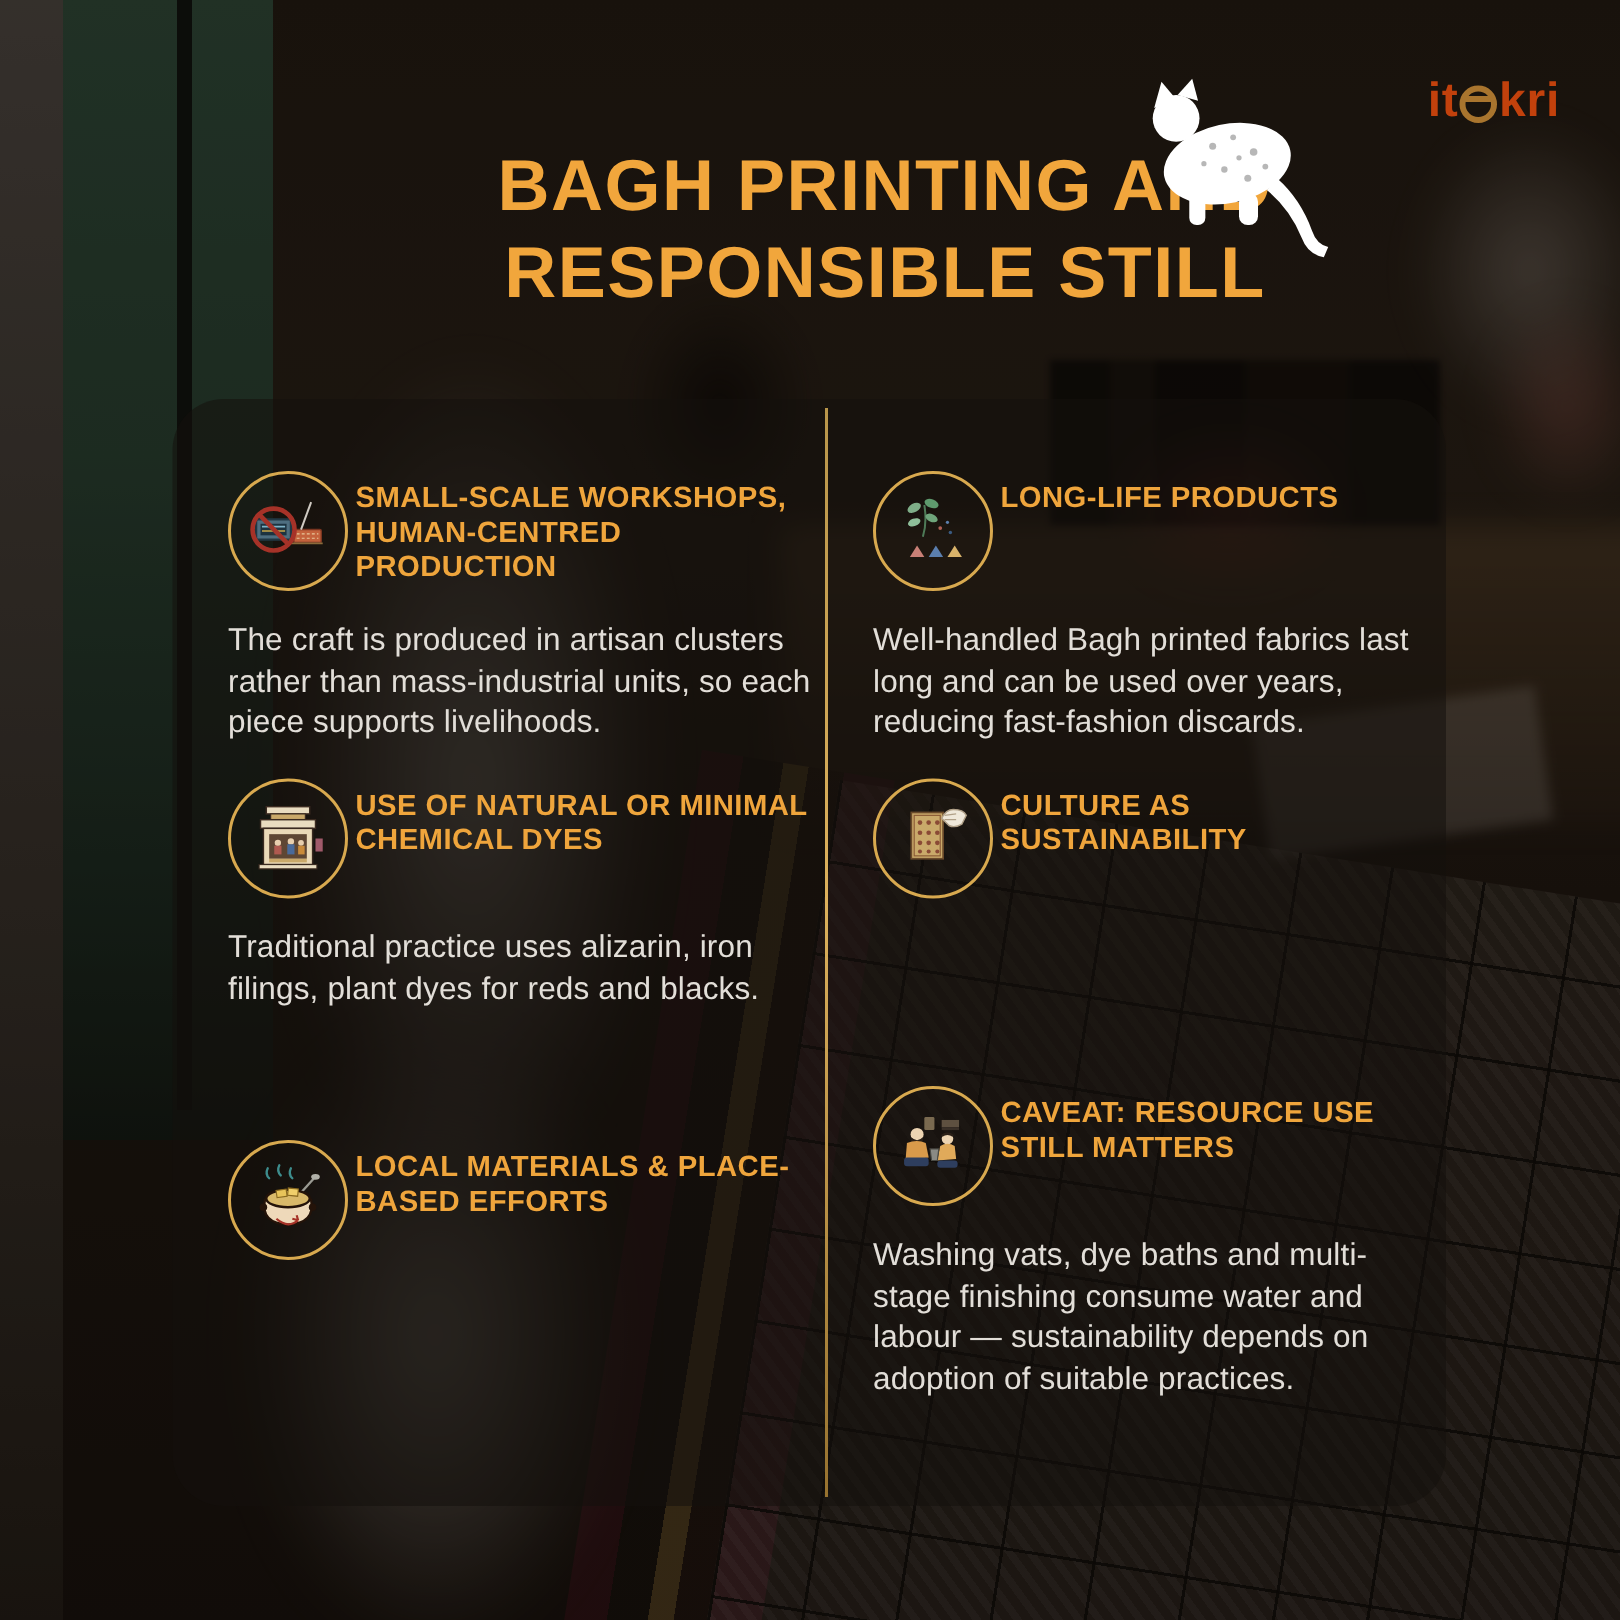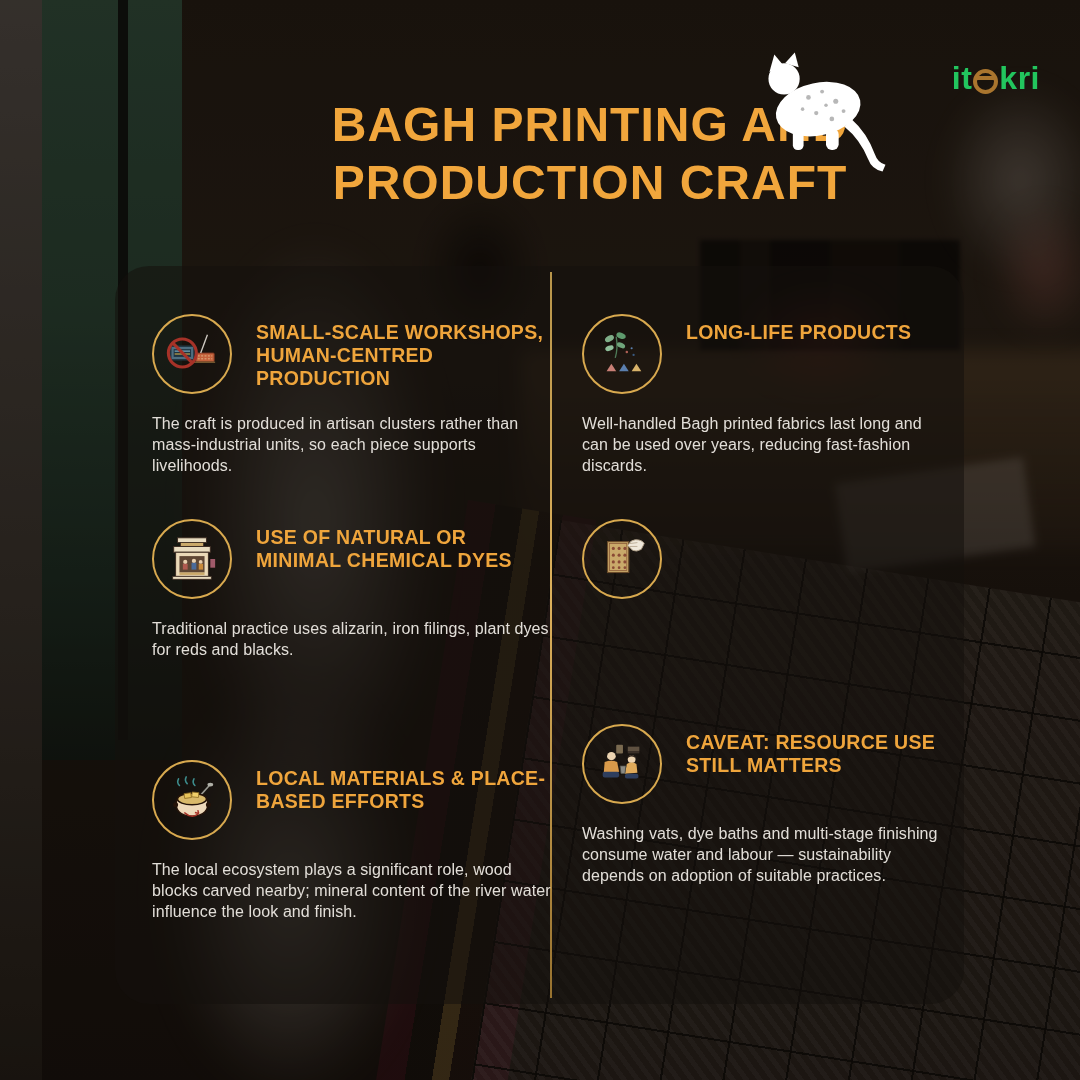--- a/index.html
+++ b/index.html
@@ -38,45 +38,45 @@
     background-color:rgba(142,132,118,.16);
     background-image:
       repeating-linear-gradient(0deg,rgba(12,9,6,.85) 0 2px,transparent 2px 62px),
       repeating-linear-gradient(90deg,rgba(12,9,6,.85) 0 2px,transparent 2px 62px),
       repeating-linear-gradient(45deg,rgba(255,255,255,.05) 0 5px,transparent 5px 11px);}
   .fabric-stripes{position:absolute;left:468px;top:500px;width:130px;height:820px;
     transform:rotate(9deg);transform-origin:top left;opacity:.6;
     background:linear-gradient(90deg,#401019 0 28px,#14100a 28px 55px,#7c5f2c 55px 72px,#23140e 72px 96px,#491622 96px 130px);}
   .dark-overlay{position:absolute;inset:0;background:rgba(10,8,6,.45);z-index:1;}
   
-  .logo{position:absolute;top:60px;right:40px;z-index:5;display:flex;align-items:center;
-        color:#22c55e;font-weight:bold;font-size:32px;letter-spacing:.5px;}
+  .logo{position:absolute;top:48px;right:40px;z-index:5;display:flex;align-items:center;
+        color:#c2410c;font-weight:bold;font-size:32px;letter-spacing:.5px;}
   .logo .o{display:inline-block;width:17px;height:17px;border:4.5px solid #a9752e;border-radius:50%;
            margin:0 1px;position:relative;top:3px;}
   .logo .o::after{content:"";position:absolute;left:-2px;right:-2px;top:3px;height:3.5px;background:#a9752e;}
   .title{position:absolute;left:160px;top:96px;width:860px;z-index:4;text-align:center;
          color:#f1a63c;font-weight:bold;font-size:48px;line-height:1.2;letter-spacing:1px;}
   .tiger{position:absolute;left:748px;top:50px;width:156px;height:128px;z-index:5;}
   
   .panel{position:absolute;left:115px;top:266px;width:849px;height:738px;z-index:3;
          background:rgba(20,16,13,.55);border-radius:34px;}
   .divider{position:absolute;left:435px;top:6px;width:2px;height:726px;
            background:linear-gradient(180deg,#b8954a,#dcb05c 45%,#97722f);}
   .section{position:absolute;width:400px;}
   .sec-col2{width:368px;}
   .s1{left:37px;top:48px;} .s2{left:467px;top:48px;}
   .s3{left:37px;top:253px;} .s4{left:467px;top:253px;}
   .s5{left:37px;top:458px;margin-top:36px;} .s6{left:467px;top:458px;}
-  .sec-head{display:flex;align-items:flex-start;gap:24px;min-height:84px;}
+  .sec-head{display:flex;align-items:flex-start;gap:5px;min-height:84px;}
   .icon-circle{flex:0 0 auto;width:76px;height:76px;border:2px solid #d8a94f;border-radius:50%;
                display:flex;align-items:center;justify-content:center;}
   .icon-circle svg{width:54px;height:54px;}
   .sec-head h3{margin:7px 0 0;max-width:310px;color:#efa53c;font-size:19.5px;line-height:1.18;
                letter-spacing:.3px;font-weight:bold;}
-  .section p{margin:15px 0 0;color:#e2ded8;font-size:16px;line-height:1.32;letter-spacing:.1px;}
+  .section p{margin:15px 0 0;color:#e2ded8;font-size:21px;line-height:1.32;letter-spacing:.1px;}
 </style>
 </head>
 <body>
 
 <div id="stage">
 
   <div class="bg">
     <div class="bg-base"></div>
     <div class="wall-strip"></div>
     <div class="green-door"></div>
@@ -96,21 +96,21 @@
   <div class="dark-overlay"></div>
 
   <div class="logo">
     <span>it</span>
       <span class="o"></span>
       <span>kri</span>
   </div>
 
   <div class="title">
     <div>BAGH PRINTING AND</div>
-    <div>PRODUCTION CRAFT</div>
+    <div>RESPONSIBLE STILL</div>
   </div>
 
   <svg class="tiger" viewBox="0 0 160 130">
     <g fill="#ffffff">
       <polygon points="22,22 27,4 37,16"></polygon>
       <polygon points="38,13 48,2 52,17"></polygon>
       <circle cx="37" cy="29" r="16"></circle>
       <ellipse cx="72" cy="60" rx="44" ry="27" transform="rotate(-12 72 60)"></ellipse>
       <rect x="46" y="76" width="11" height="26" rx="5"></rect>
       <rect x="80" y="80" width="13" height="22" rx="6"></rect>
@@ -216,20 +216,21 @@
                 <circle cx="25" cy="31" r="1.6"></circle>
                 <circle cx="31" cy="31" r="1.6"></circle>
               <circle cx="19" cy="37" r="1.4"></circle>
                 <circle cx="25" cy="37" r="1.4"></circle>
                 <circle cx="31" cy="37" r="1.4"></circle>
             </g>
             <path d="M34,14 q3,-6 8,-6 q7,0 9,4 l-3,6 q-5,3 -9,1 z" fill="#efe8da" stroke="#b0a088" stroke-width="1"></path>
             <path d="M36,12 l8,-1 M36,15 l8,0" stroke="#b0a088" stroke-width="0.8" fill="none"></path>
           </svg>
         </div>
+        <h3>CULTURE AS SUSTAINABILITY</h3>
       </div>
     </div>
 
     <div class="section s5">
       <div class="sec-head">
         <div class="icon-circle">
           <svg viewBox="0 0 56 56">
             <path d="M14,6 q-2,4 1,7 M22,4 q-2,4 1,7 M30,6 q-2,4 1,7" stroke="#3d8d8d" stroke-width="1.6" fill="none" stroke-linecap="round"></path>
             <line x1="36" y1="24" x2="46" y2="13" stroke="#9a9a92" stroke-width="1.6"></line>
             <ellipse cx="47" cy="12" rx="3" ry="2" fill="#b0b0a8"></ellipse>
@@ -237,21 +238,20 @@
             <ellipse cx="28" cy="27" rx="15" ry="6" fill="#d9b96a" stroke="#241309" stroke-width="1.6"></ellipse>
             <rect x="20" y="21" width="7" height="5" fill="#e8c45a" stroke="#8a6a20" stroke-width="0.8" transform="rotate(-8 23 23)"></rect>
             <rect x="28" y="20" width="7" height="5" fill="#f0cf6a" stroke="#8a6a20" stroke-width="0.8" transform="rotate(6 31 22)"></rect>
             <circle cx="11" cy="33" r="2.6" fill="#241309"></circle>
             <circle cx="45" cy="33" r="2.6" fill="#241309"></circle>
             <path d="M20,41 q8,7 15,1 m0,0 l-4,-1 m4,1 l-1,-3.5" stroke="#a63228" stroke-width="1.5" fill="none"></path>
           </svg>
         </div>
         <h3>LOCAL MATERIALS &amp; PLACE-BASED EFFORTS</h3>
       </div>
-      <p>The local ecosystem plays a significant role, wood blocks carved nearby; mineral content of the river water influence the look and finish.</p>
     </div>
 
     <div class="section sec-col2 s6">
       <div class="sec-head">
         <div class="icon-circle">
           <svg viewBox="0 0 56 56">
             <rect x="22" y="8" width="7" height="9" rx="1" fill="#7a6a50"></rect>
             <rect x="34" y="10" width="12" height="5" fill="#5e5040"></rect>
             <rect x="34" y="15" width="12" height="2" fill="#3a3028"></rect>
             <circle cx="17" cy="20" r="4.5" fill="#ecd4b2"></circle>

